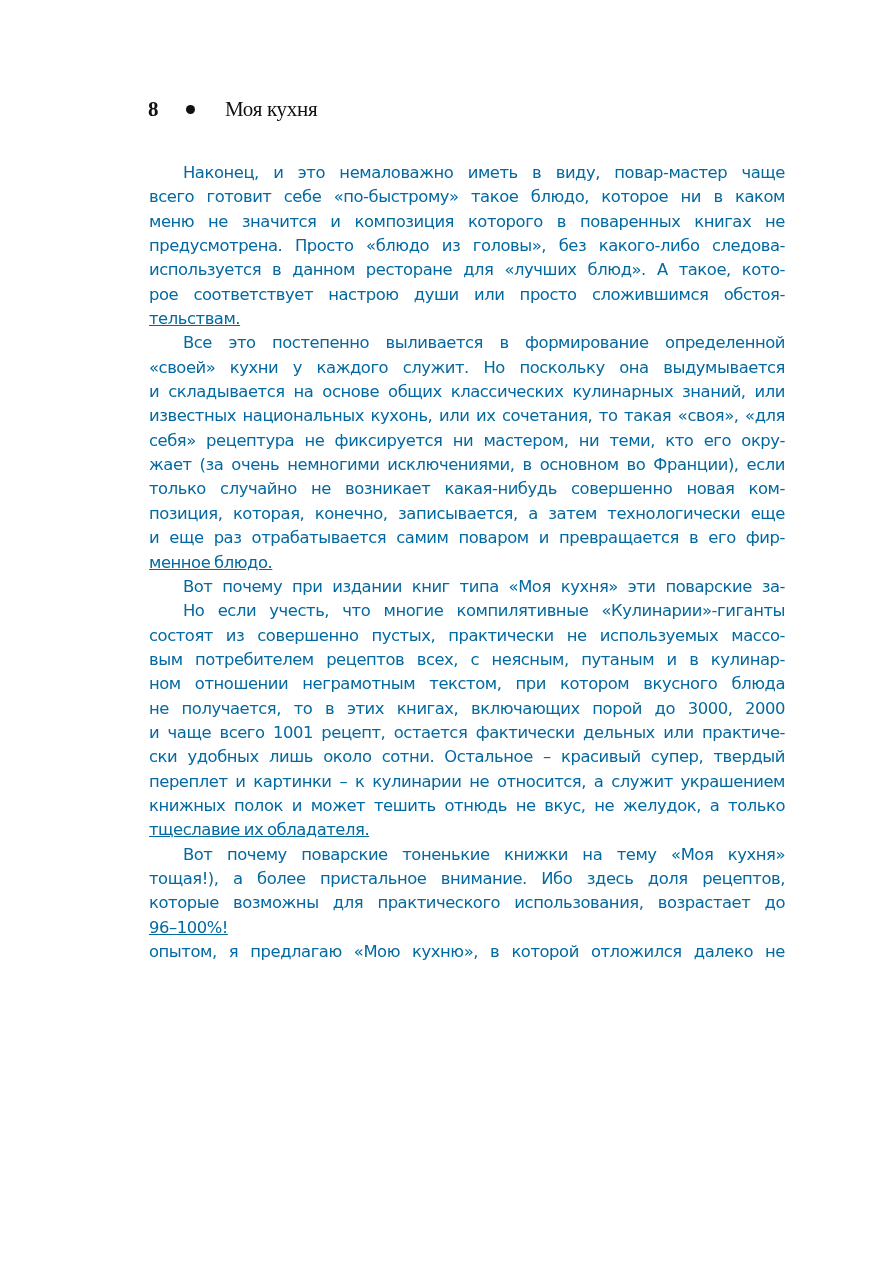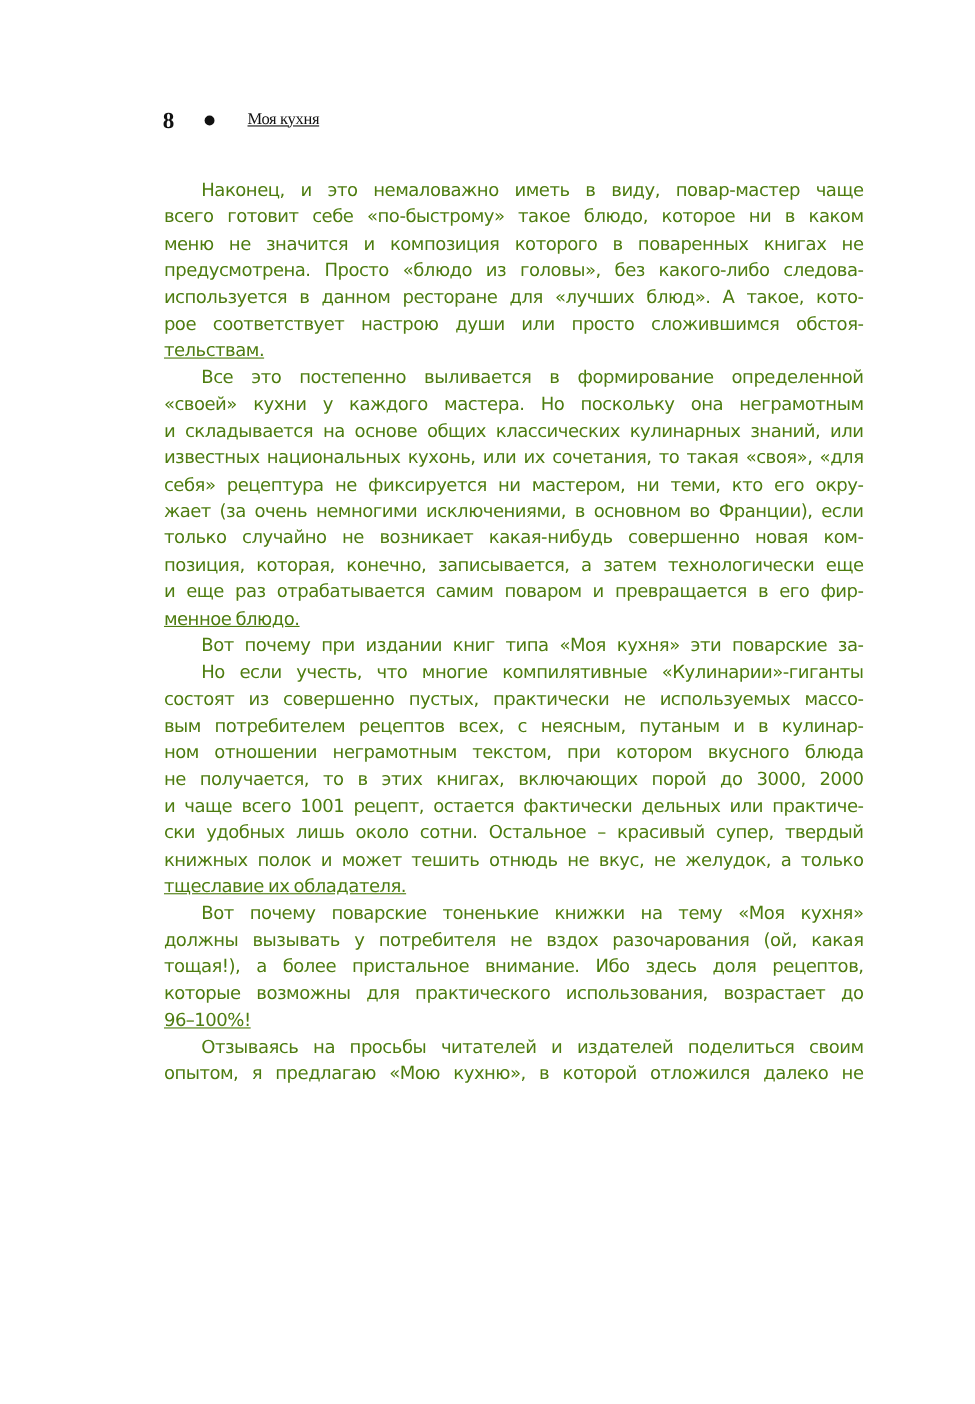--- a/index.html
+++ b/index.html
@@ -1,22 +1,22 @@
 <!DOCTYPE html>
 <html><head>
 <meta charset="utf-8">
 <style>
   html, body { margin: 0; padding: 0; background: #ffffff; }
   body { width: 886px; height: 1276px; position: relative; overflow: hidden; }
   .page { position: absolute; left: 0; top: 0; width: 886px; height: 1276px; background: #fff; }
   .header { position: absolute; left: 148px; top: 94px; height: 30px; display: flex; align-items: center; color: #111; }
   .page-number { font-family: "Liberation Serif", serif; font-size: 21px; font-weight: bold; width: 38px; }
   .bullet { width: 9px; height: 9px; border-radius: 50%; background: #111; margin-right: 30px; }
-  .running-title { font-family: "Liberation Serif", serif; font-size: 15px; letter-spacing: -0.3px; text-decoration: underline; }
-  .body { position: absolute; left: 149px; top: 161px; width: 636px; font-family: "DejaVu Sans", sans-serif; font-size: 16.4px; color: #4d7c0f; }
+  .running-title { font-family: "Liberation Serif", serif; font-size: 21px; letter-spacing: -0.3px; }
+  .body { position: absolute; left: 149px; top: 161px; width: 636px; font-family: "DejaVu Sans", sans-serif; font-size: 16.4px; color: #0369a1; }
   .line { height: 24.35px; line-height: 24.35px; white-space: nowrap; text-align: justify; text-align-last: justify; letter-spacing: -0.45px; word-spacing: -1px; overflow: hidden; }
   .line.last { text-align-last: left; text-decoration: underline; }
   .line.indent { padding-left: 34px; }
 </style>
 </head>
 <body>
 
 <div class="page">
   <div class="header">
     <span class="page-number">8</span>
@@ -29,49 +29,48 @@
         <div class="line indent">Наконец, и это немаловажно иметь в виду, повар-мастер чаще</div>
         <div class="line">всего готовит себе «по-быстрому» такое блюдо, которое ни в каком</div>
         <div class="line">меню не значится и композиция которого в поваренных книгах не</div>
         <div class="line">предусмотрена. Просто «блюдо из головы», без какого-либо следова-</div>
         <div class="line">используется в данном ресторане для «лучших блюд». А такое, кото-</div>
         <div class="line">рое соответствует настрою души или просто сложившимся обстоя-</div>
         <div class="line last">тельствам.</div>
       </div>
       <div class="paragraph">
         <div class="line indent">Все это постепенно выливается в формирование определенной</div>
-        <div class="line">«своей» кухни у каждого мастера. Но поскольку она неграмотным</div>
+        <div class="line">«своей» кухни у каждого служит. Но поскольку она выдумывается</div>
         <div class="line">и складывается на основе общих классических кулинарных знаний, или</div>
         <div class="line">известных национальных кухонь, или их сочетания, то такая «своя», «для</div>
         <div class="line">себя» рецептура не фиксируется ни мастером, ни теми, кто его окру-</div>
         <div class="line">жает (за очень немногими исключениями, в основном во Франции), если</div>
         <div class="line">только случайно не возникает какая-нибудь совершенно новая ком-</div>
         <div class="line">позиция, которая, конечно, записывается, а затем технологически еще</div>
         <div class="line">и еще раз отрабатывается самим поваром и превращается в его фир-</div>
         <div class="line last">менное блюдо.</div>
       </div>
       <div class="paragraph">
         <div class="line indent">Вот почему при издании книг типа «Моя кухня» эти поварские за-</div>
       </div>
       <div class="paragraph">
         <div class="line indent">Но если учесть, что многие компилятивные «Кулинарии»-гиганты</div>
         <div class="line">состоят из совершенно пустых, практически не используемых массо-</div>
         <div class="line">вым потребителем рецептов всех, с неясным, путаным и в кулинар-</div>
         <div class="line">ном отношении неграмотным текстом, при котором вкусного блюда</div>
         <div class="line">не получается, то в этих книгах, включающих порой до 3000, 2000</div>
         <div class="line">и чаще всего 1001 рецепт, остается фактически дельных или практиче-</div>
         <div class="line">ски удобных лишь около сотни. Остальное – красивый супер, твердый</div>
+        <div class="line">переплет и картинки – к кулинарии не относится, а служит украшением</div>
         <div class="line">книжных полок и может тешить отнюдь не вкус, не желудок, а только</div>
         <div class="line last">тщеславие их обладателя.</div>
       </div>
       <div class="paragraph">
         <div class="line indent">Вот почему поварские тоненькие книжки на тему «Моя кухня»</div>
-        <div class="line">должны вызывать у потребителя не вздох разочарования (ой, какая</div>
         <div class="line">тощая!), а более пристальное внимание. Ибо здесь доля рецептов,</div>
         <div class="line">которые возможны для практического использования, возрастает до</div>
         <div class="line last">96–100%!</div>
       </div>
       <div class="paragraph">
-        <div class="line indent">Отзываясь на просьбы читателей и издателей поделиться своим</div>
         <div class="line">опытом, я предлагаю «Мою кухню», в которой отложился далеко не</div>
       </div>
     </div>
 </div>
 
 </body></html>

